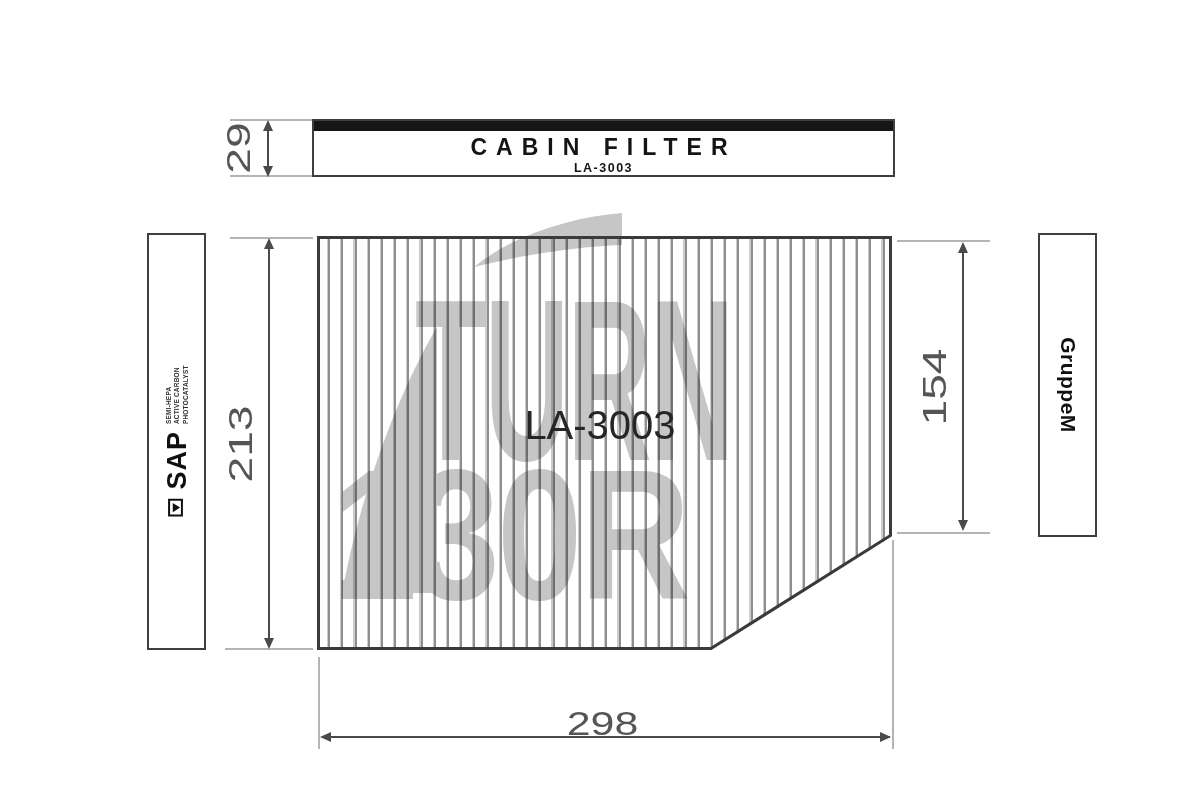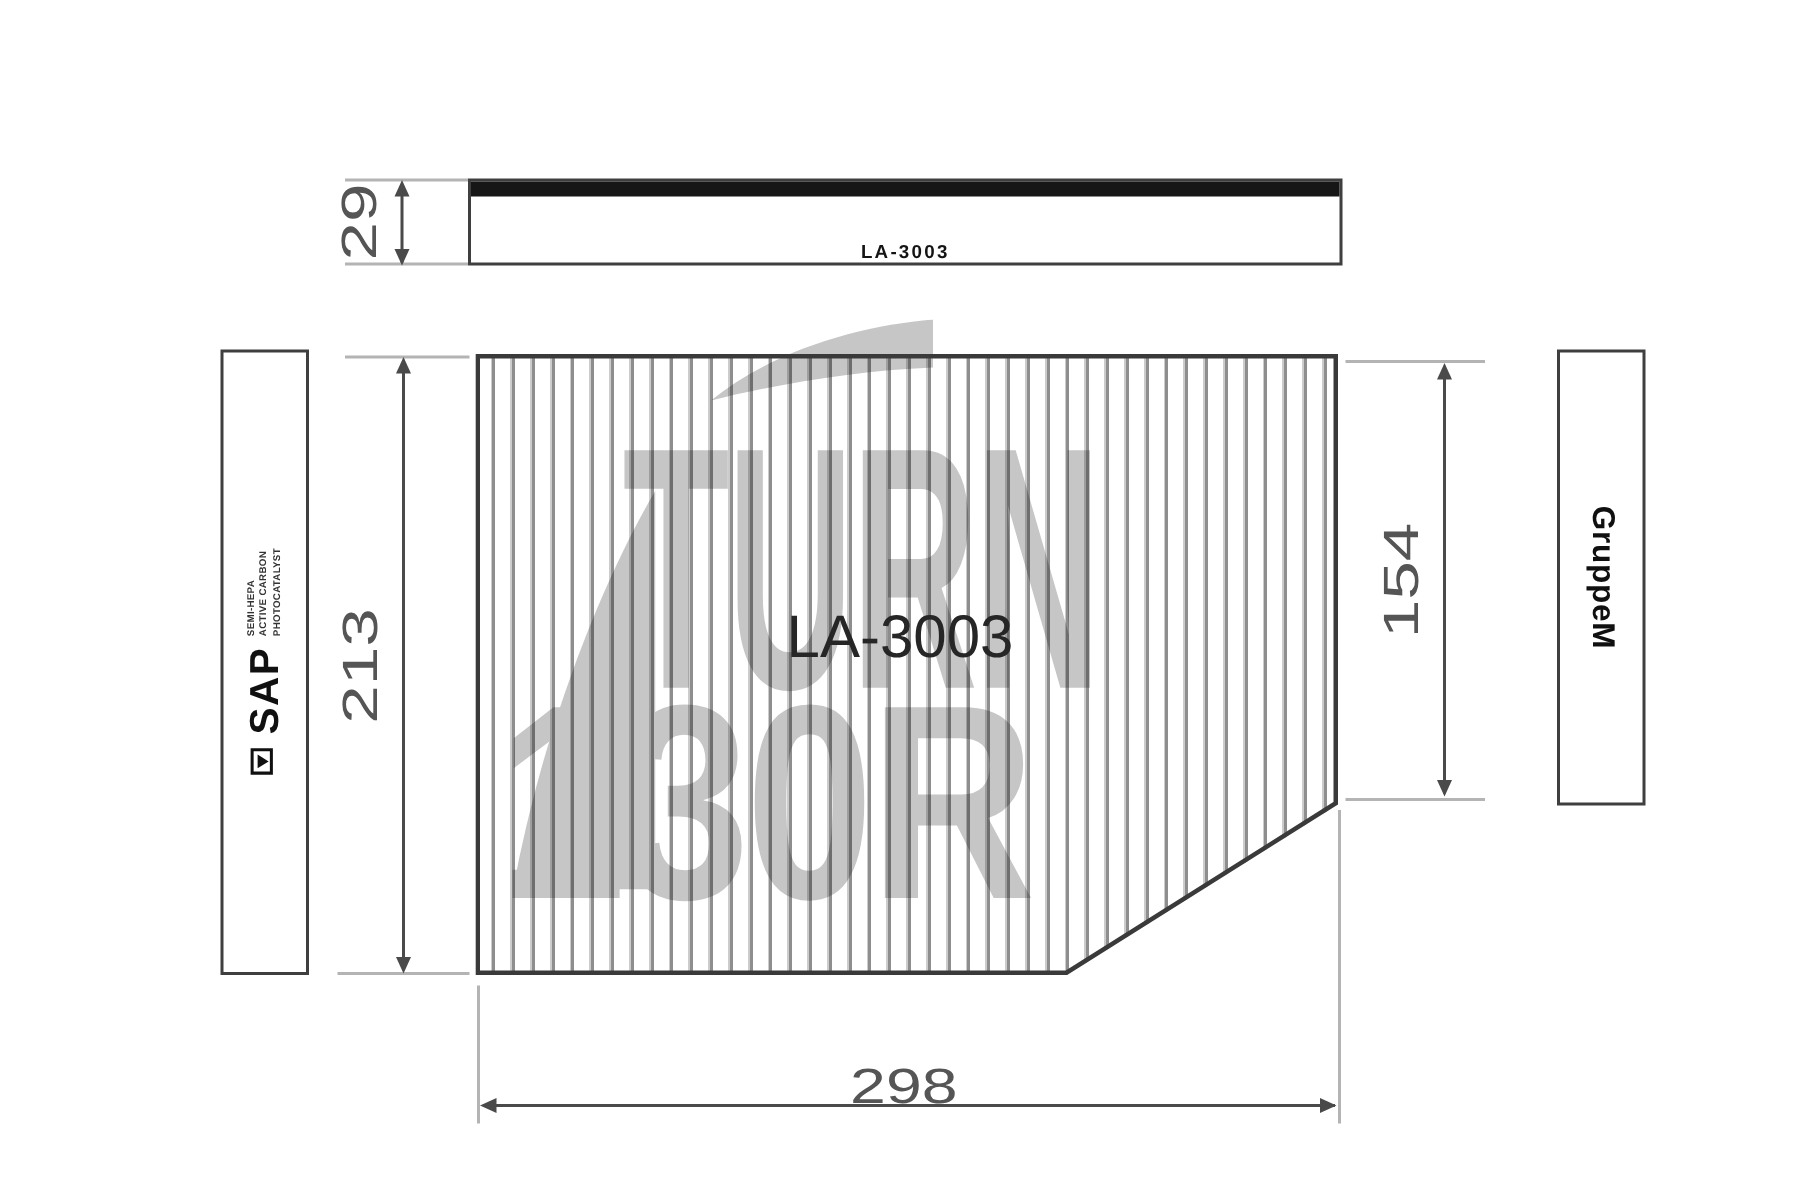--- a/index.html
+++ b/index.html
@@ -66,20 +66,21 @@
   .filter-code { position:absolute; left:450px; top:403px; width:300px; text-align:center;
     font-size:40px; color:#262626; }
 </style>
 </head>
 <body>
 
 <div class="stage">
 
   <div class="header-box">
     <div class="header-bar"></div>
+    <div class="header-title">CABIN FILTER</div>
     <div class="header-part">LA-3003</div>
   </div>
 
   <div>
     <div class="ext h" style="left:230px; top:119px; width:82px;"></div>
     <div class="ext h" style="left:230px; top:175px; width:82px;"></div>
     <div class="dline v" style="left:267px; top:123px; height:52px;"></div>
     <div class="ah up" style="left:263px; top:120px;"></div>
     <div class="ah down" style="left:263px; top:166px;"></div>
     <div class="dim-label rot" style="left:218px; top:118px; width:42px; height:60px;">

